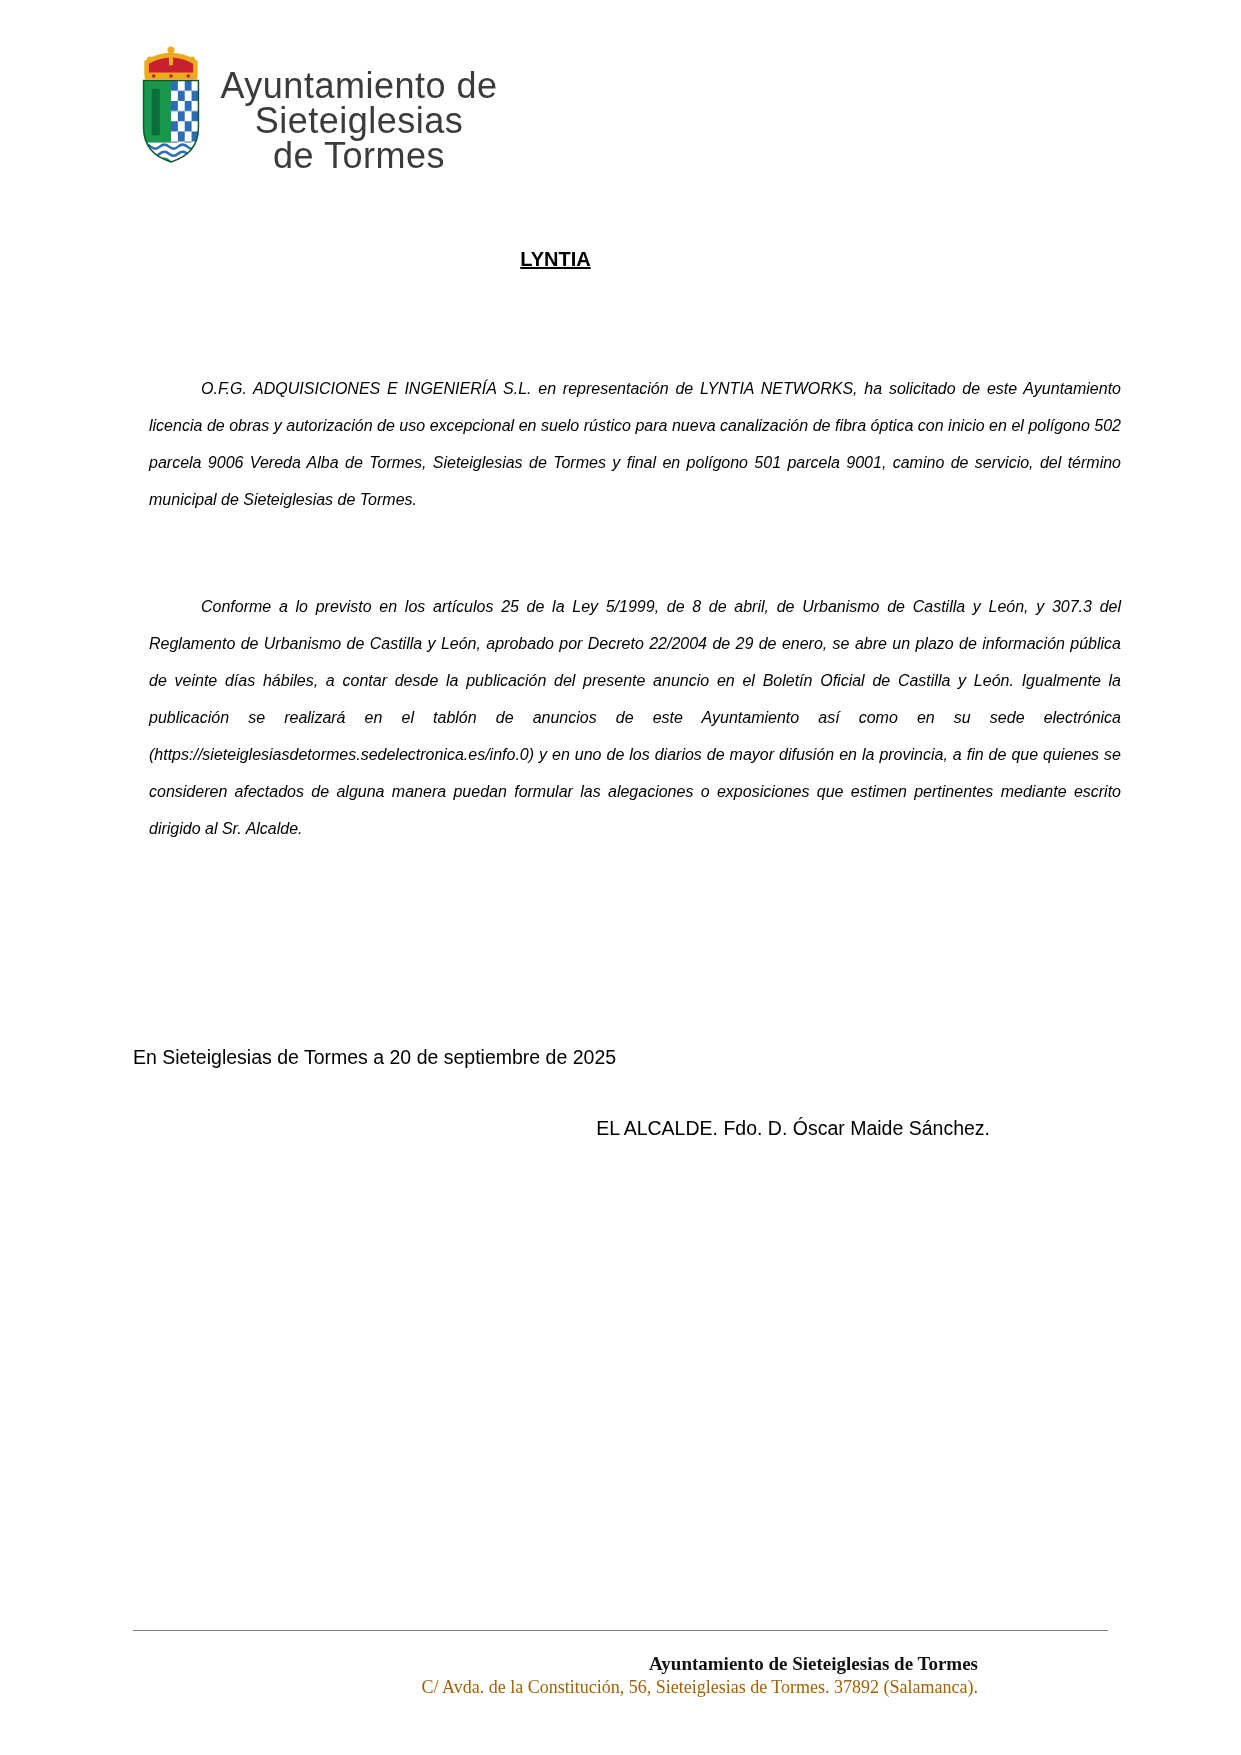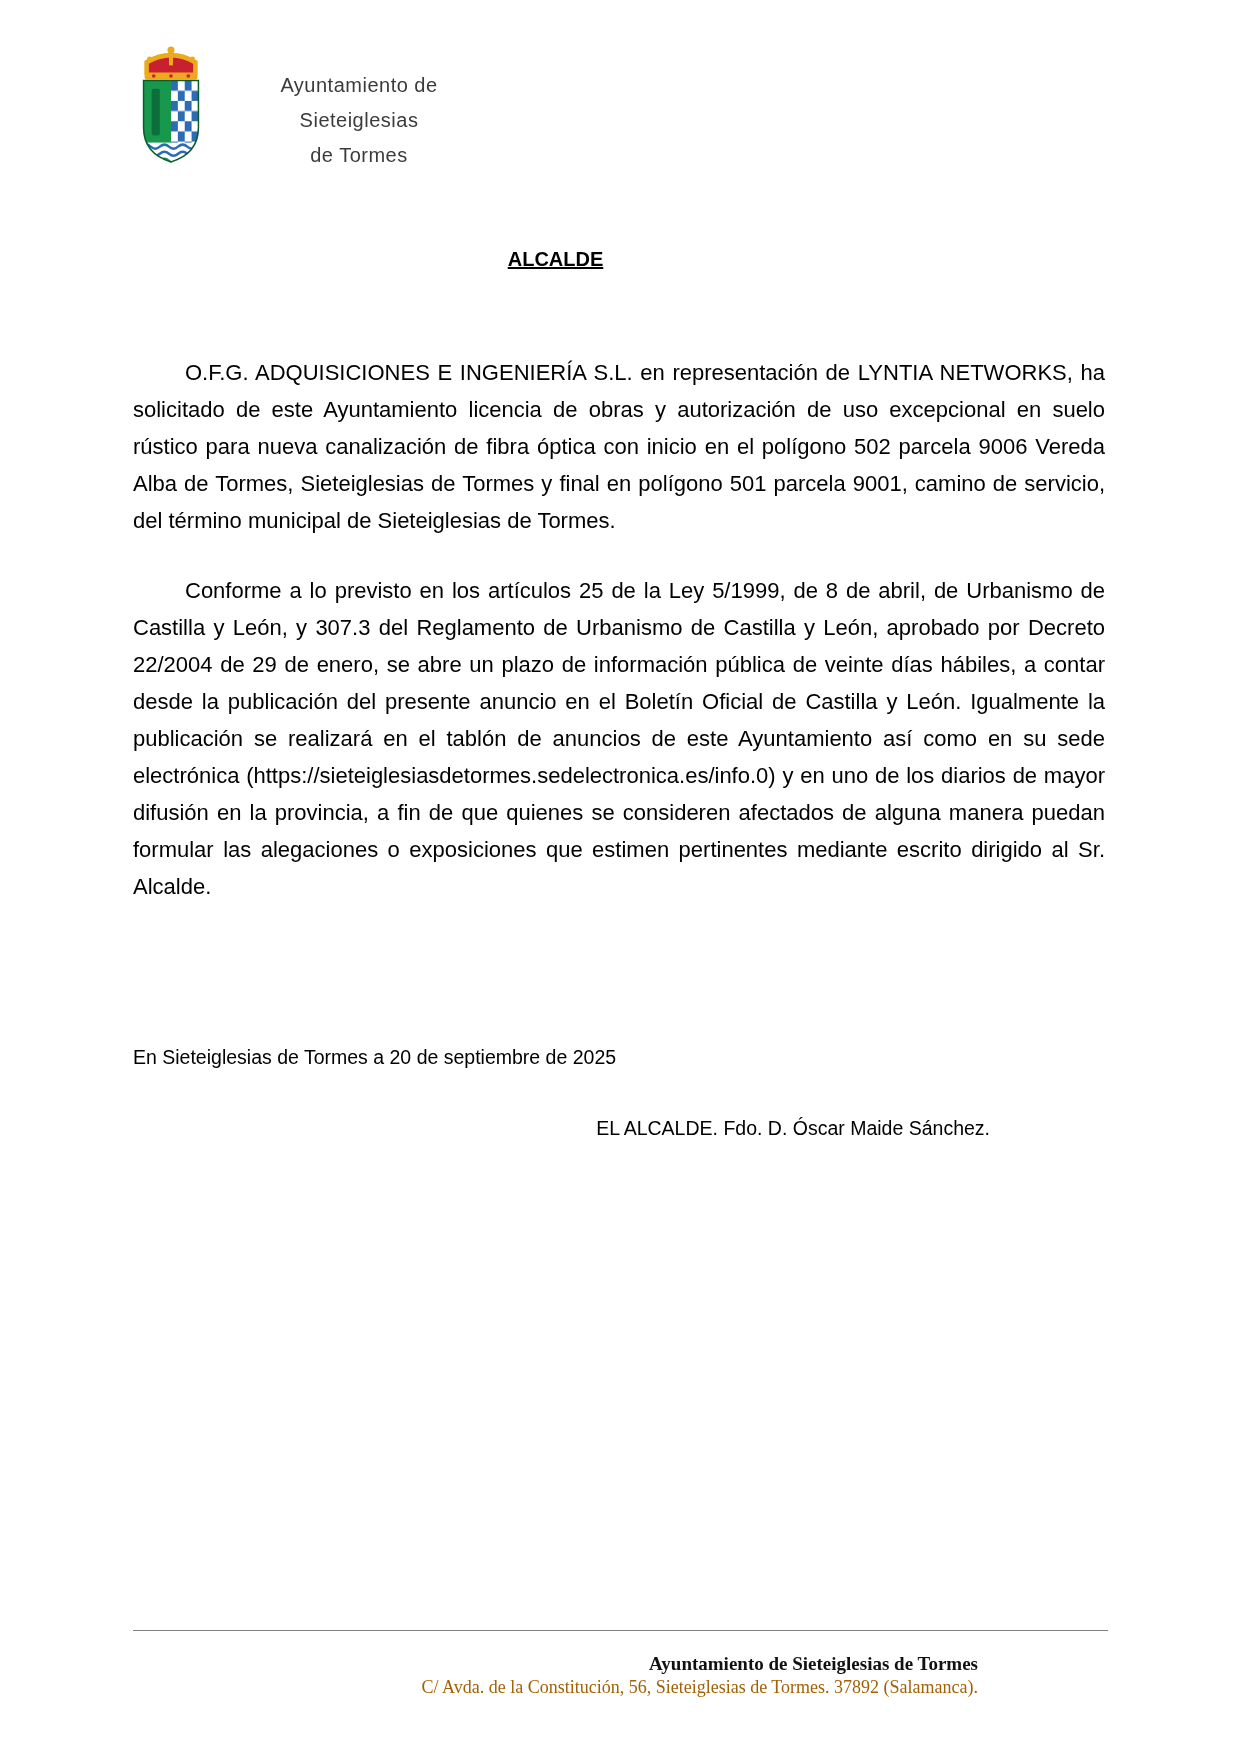--- a/index.html
+++ b/index.html
@@ -13,42 +13,43 @@
     margin:0 auto;
   }
   .letterhead{
     position:absolute;left:135px;top:44px;
     display:flex;align-items:flex-start;gap:12px;
   }
   .emblem{flex:0 0 auto;}
   .logo-text{
     width:280px;
     text-align:center;
-    font-size:20px;
+    font-size:36px;
     line-height:35px;
     color:#3b3b3b;
     letter-spacing:0.5px;
     padding-top:24px;
   }
   .doc-title{
     position:absolute;left:133px;top:248px;width:975px;
     text-align:center;
     padding-right:130px;
     box-sizing:border-box;
     font-size:20px;font-weight:bold;
     margin:0;
   }
   .doc-title span{text-decoration:underline;}
   .para{
     position:absolute;left:133px;width:972px;
-    margin:0;
-    font-size:22px;
+    margin:16px;
+    font-size:16px;
     line-height:37px;
     text-align:justify;
     text-justify:inter-word;
+    font-style:italic;
   }
   .indent{text-indent:52px;}
   .p1{top:354px;}
   .p2{top:572px;}
   .p3{top:929px;}
   .date-line{
     position:absolute;left:133px;top:1039px;width:972px;
     margin:0;font-size:19.5px;line-height:37px;text-align:left;
   }
   .signature-line{
@@ -115,21 +116,21 @@
       </svg>
     </span>
     <div class="logo-text">
       <div>Ayuntamiento de</div>
       <div>Sieteiglesias</div>
       <div>de Tormes</div>
     </div>
   </header>
 
   <h1 class="doc-title">
-    <span>ALCALDE</span>
+    <span>LYNTIA</span>
   </h1>
 
   <p class="para indent p1">O.F.G. ADQUISICIONES E INGENIERÍA S.L. en representación de LYNTIA NETWORKS, ha solicitado de este Ayuntamiento licencia de obras y autorización de uso excepcional en suelo rústico para nueva canalización de fibra óptica con inicio en el polígono 502 parcela 9006 Vereda Alba de Tormes, Sieteiglesias de Tormes y final en polígono 501 parcela 9001, camino de servicio, del término municipal de Sieteiglesias de Tormes.</p>
   <p class="para indent p2">Conforme a lo previsto en los artículos 25 de la Ley 5/1999, de 8 de abril, de Urbanismo de Castilla y León, y 307.3 del Reglamento de Urbanismo de Castilla y León, aprobado por Decreto 22/2004 de 29 de enero, se abre un plazo de información pública de veinte días hábiles, a contar desde la publicación del presente anuncio en el Boletín Oficial de Castilla y León. Igualmente la publicación se realizará en el tablón de anuncios de este Ayuntamiento así como en su sede electrónica (https://sieteiglesiasdetormes.sedelectronica.es/info.0)  y en uno de los diarios de mayor difusión en la provincia, a fin de que quienes se consideren afectados de alguna manera puedan formular las alegaciones o exposiciones que estimen pertinentes mediante escrito dirigido al Sr. Alcalde.</p>
 
   <p class="date-line">En Sieteiglesias de Tormes a 20 de septiembre de 2025</p>
 
   <p class="signature-line">EL ALCALDE. Fdo. D. Óscar Maide Sánchez.</p>
 
   <div class="footer-rule"></div>

